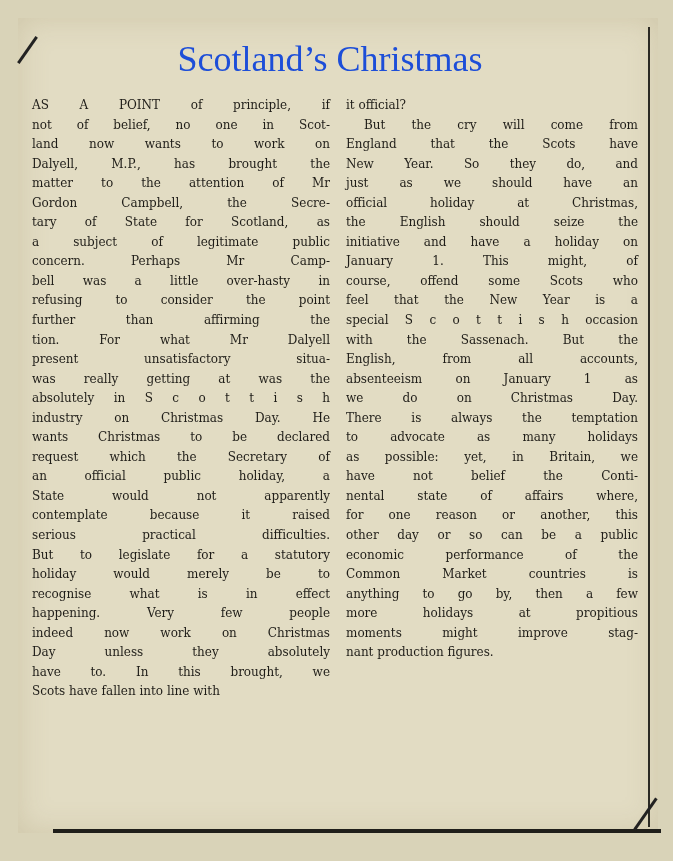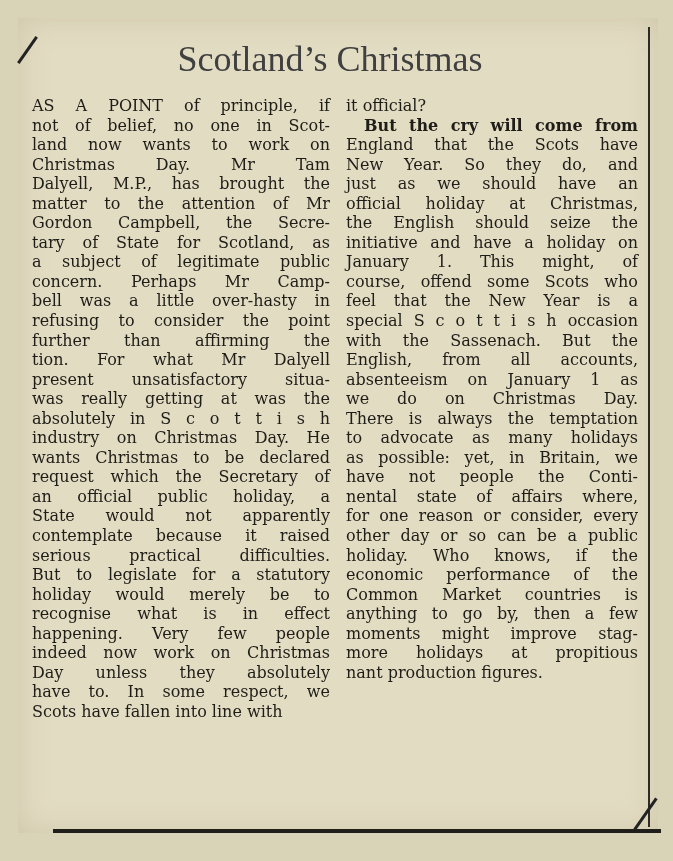--- a/index.html
+++ b/index.html
@@ -28,26 +28,26 @@
   }
   .mark-corner {
     position:absolute; left:644px; top:795px; width:3px; height:38px;
     background:#222; transform:rotate(35deg);
   }
   .headline {
     position:absolute; left:100px; top:38px; width:460px;
     text-align:center;
     font-family:"Liberation Serif", serif;
     font-size:36px; line-height:42px;
-    color:#404040;
+    color:#1d4ed8;
   }
   .col {
     position:absolute; top:96px;
     font-family:"DejaVu Serif", serif;
-    font-size:16px; line-height:19.55px;
+    font-size:12px; line-height:19.55px;
     color:#1f1d18;
     text-align:justify;
   }
   .col-left { left:32px; width:298px; }
   .col-right { left:346px; width:292px; }
   .col .line { display:block; text-align:justify; text-align-last:justify; white-space:nowrap; }
   .col .last { text-align-last:left; }
 </style>
 </head>
 <body>
@@ -57,21 +57,20 @@
 <div class="bottom-rule"></div>
 <div class="mark-slash"></div>
 <div class="mark-corner"></div>
 
 <div class="headline">Scotland’s Christmas</div>
 
 <div class="col col-left" id="colL">
     <span class="line">AS A POINT of principle, if</span>
     <span class="line">not of belief, no one in Scot-</span>
     <span class="line">land now wants to work on</span>
-    <span class="line">Christmas Day. Mr Tam</span>
     <span class="line">Dalyell, M.P., has brought the</span>
     <span class="line">matter to the attention of Mr</span>
     <span class="line">Gordon Campbell, the Secre-</span>
     <span class="line">tary of State for Scotland, as</span>
     <span class="line">a subject of legitimate public</span>
     <span class="line">concern. Perhaps Mr Camp-</span>
     <span class="line">bell was a little over-hasty in</span>
     <span class="line">refusing to consider the point</span>
     <span class="line">further than affirming the</span>
     <span class="line">tion. For what Mr Dalyell</span>
@@ -84,47 +83,46 @@
     <span class="line">an official public holiday, a</span>
     <span class="line">State would not apparently</span>
     <span class="line">contemplate because it raised</span>
     <span class="line">serious practical difficulties.</span>
     <span class="line">But to legislate for a statutory</span>
     <span class="line">holiday would merely be to</span>
     <span class="line">recognise what is in effect</span>
     <span class="line">happening. Very few people</span>
     <span class="line">indeed now work on Christmas</span>
     <span class="line">Day unless they absolutely</span>
-    <span class="line">have to. In some respect, we</span>
+    <span class="line">have to. In this brought, we</span>
     <span class="line last">Scots have fallen into line with</span>
   </div>
 <div class="col col-right" id="colR">
     <span class="line last">it official?</span>
-    <span class="line" style="padding-left: 18px; font-weight: bold;">But the cry will come from</span>
+    <span class="line" style="padding-left: 18px;">But the cry will come from</span>
     <span class="line">England that the Scots have</span>
     <span class="line">New Year. So they do, and</span>
     <span class="line">just as we should have an</span>
     <span class="line">official holiday at Christmas,</span>
     <span class="line">the English should seize the</span>
     <span class="line">initiative and have a holiday on</span>
     <span class="line">January 1. This might, of</span>
     <span class="line">course, offend some Scots who</span>
     <span class="line">feel that the New Year is a</span>
     <span class="line">special S c o t t i s h occasion</span>
     <span class="line">with the Sassenach. But the</span>
     <span class="line">English, from all accounts,</span>
     <span class="line">absenteeism on January 1 as</span>
     <span class="line">we do on Christmas Day.</span>
     <span class="line">There is always the temptation</span>
     <span class="line">to advocate as many holidays</span>
     <span class="line">as possible: yet, in Britain, we</span>
-    <span class="line">have not people the Conti-</span>
+    <span class="line">have not belief the Conti-</span>
     <span class="line">nental state of affairs where,</span>
-    <span class="line">for one reason or consider, every</span>
+    <span class="line">for one reason or another, this</span>
     <span class="line">other day or so can be a public</span>
-    <span class="line">holiday. Who knows, if the</span>
     <span class="line">economic performance of the</span>
     <span class="line">Common Market countries is</span>
     <span class="line">anything to go by, then a few</span>
+    <span class="line">more holidays at propitious</span>
     <span class="line">moments might improve stag-</span>
-    <span class="line">more holidays at propitious</span>
     <span class="line last">nant production figures.</span>
   </div>
 
 </body></html>

